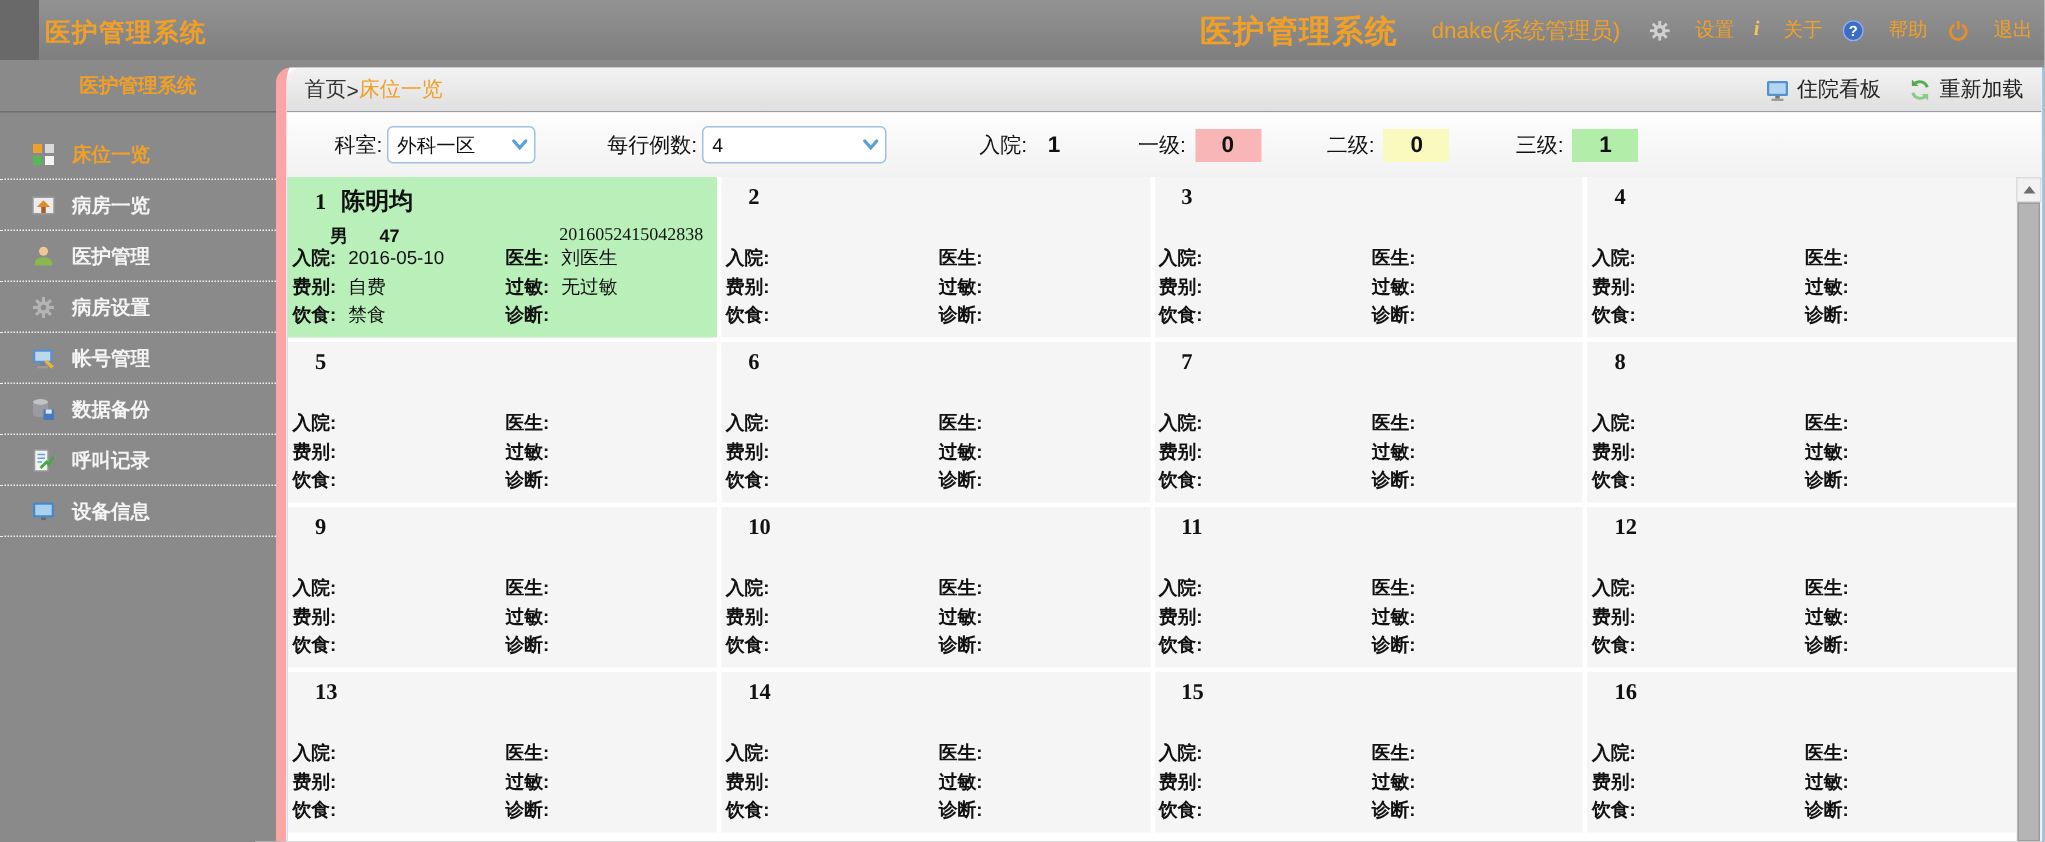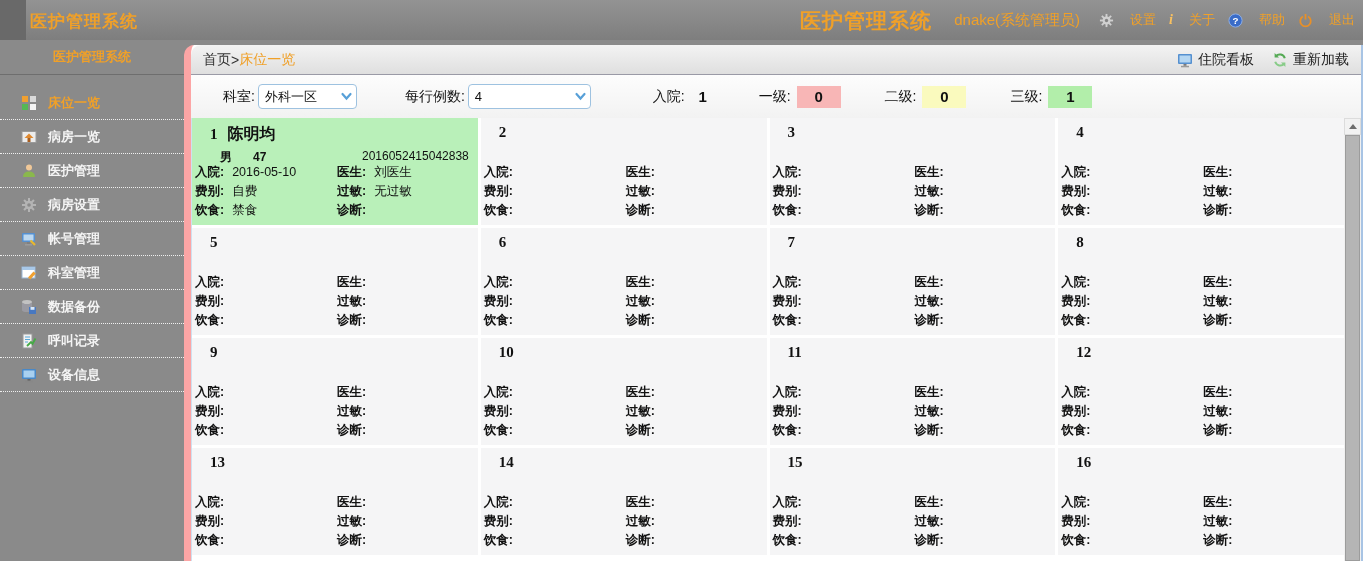--- a/index.html
+++ b/index.html
@@ -62,21 +62,21 @@
   .gridwrap{position:absolute;top:73px;left:0;right:0;bottom:0;background:#fff;}
   .grid{position:absolute;top:0;left:0;right:17px;bottom:0;
     display:flex;flex-wrap:wrap;align-content:flex-start;gap:3px;background:#fff;border-left:1px solid #cfe0ef;}
   .card{flex:0 0 calc((100% - 9px)/4);height:107px;background:#f5f5f6;position:relative;cursor:pointer;}
   .card.occupied{background:#b9f0b9;}
   .card-head{position:absolute;top:6px;left:18px;display:flex;align-items:baseline;gap:10px;}
   .card-num{font-size:15px;font-weight:bold;color:#111;font-family:"Liberation Serif","DejaVu Serif",serif;}
   .card-name{font-size:16px;font-weight:bold;color:#111;}
   .card-sub{position:absolute;top:31px;left:28px;right:9px;font-size:12px;color:#111;font-weight:bold;}
   .card-age{margin-left:21px;}
-  .card-pid{float:right;font-weight:normal;font-family:Liberation Sans, sans-serif;font-size:12px;}
+  .card-pid{float:right;font-weight:normal;font-family:Liberation Serif, serif;font-size:12px;}
   .fields{position:absolute;left:3px;right:3px;bottom:5px;font-size:12.5px;color:#111;}
   .frow{display:flex;line-height:19px;}
   .fcell{display:flex;}
   .fcell.l{flex:0 0 142px;}
   .fcell.r{flex:1;}
   .fl{font-weight:bold;}
   .fv{margin-left:8px;}
   
   .vscroll{position:absolute;top:0;right:0;bottom:0;width:17px;background:#f0f0f0;cursor:pointer;}
   .vs-btn{height:17px;background:#f2f2f2;border:1px solid #dcdcdc;display:flex;align-items:center;justify-content:center;box-sizing:border-box;}
@@ -188,30 +188,20 @@
             <rect x="6" y="11" width="3" height="2" fill="#808080"></rect>
             <rect x="4" y="13" width="7" height="1.6" fill="#9a9a9a"></rect>
             <path d="M9.5 9.5 L14 14" stroke="#e8b830" stroke-width="2.2"></path>
           </svg>
         </span>
         <span>帐号管理</span>
       </div>
       <div class="menu-item">
         <span class="icon">
           <svg viewBox="0 0 16 16">
-            <rect x="1" y="2" width="13" height="11" fill="#ffffff" stroke="#99b8d8"></rect>
-            <rect x="1" y="2" width="13" height="3" fill="#a8c8e8"></rect>
-            <path d="M7 12.5 L12.5 6.5 L14.8 8.5 L9.3 14.5 Z" fill="#f0a030"></path>
-          </svg>
-        </span>
-        <span>科室管理</span>
-      </div>
-      <div class="menu-item">
-        <span class="icon">
-          <svg viewBox="0 0 16 16">
             <ellipse cx="6" cy="3" rx="5" ry="2" fill="#c2c2c2"></ellipse>
             <path d="M1 3 V11 Q1 13 6 13 Q11 13 11 11 V3 Q11 5 6 5 Q1 5 1 3 Z" fill="#9a9aa2"></path>
             <rect x="8" y="8" width="7" height="7" fill="#4878c0"></rect>
             <rect x="9.5" y="8" width="4" height="2.8" fill="#d8e8f8"></rect>
           </svg>
         </span>
         <span>数据备份</span>
       </div>
       <div class="menu-item">
         <span class="icon">

